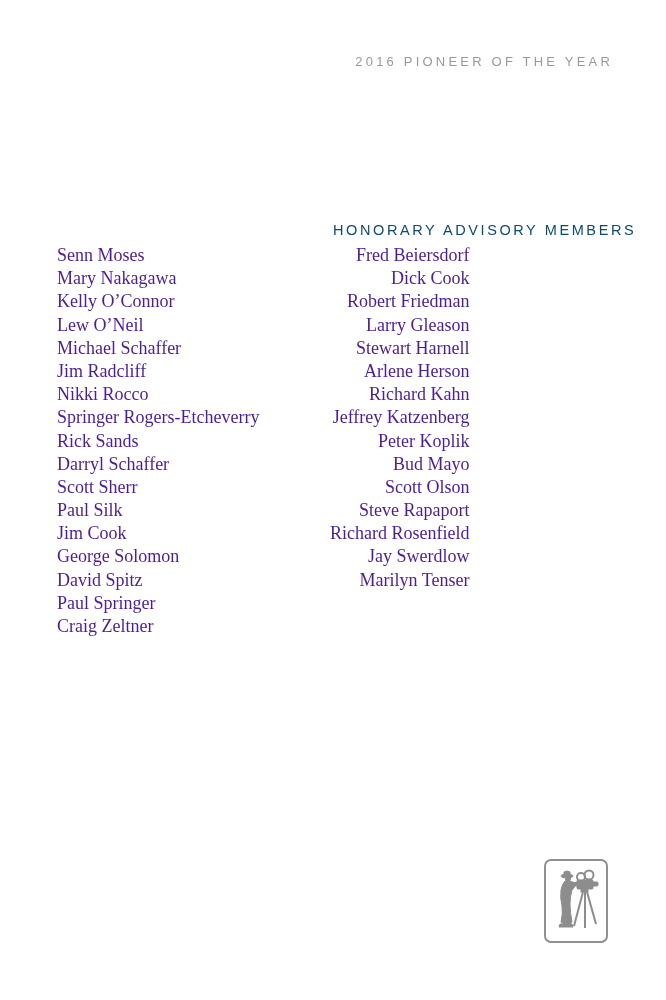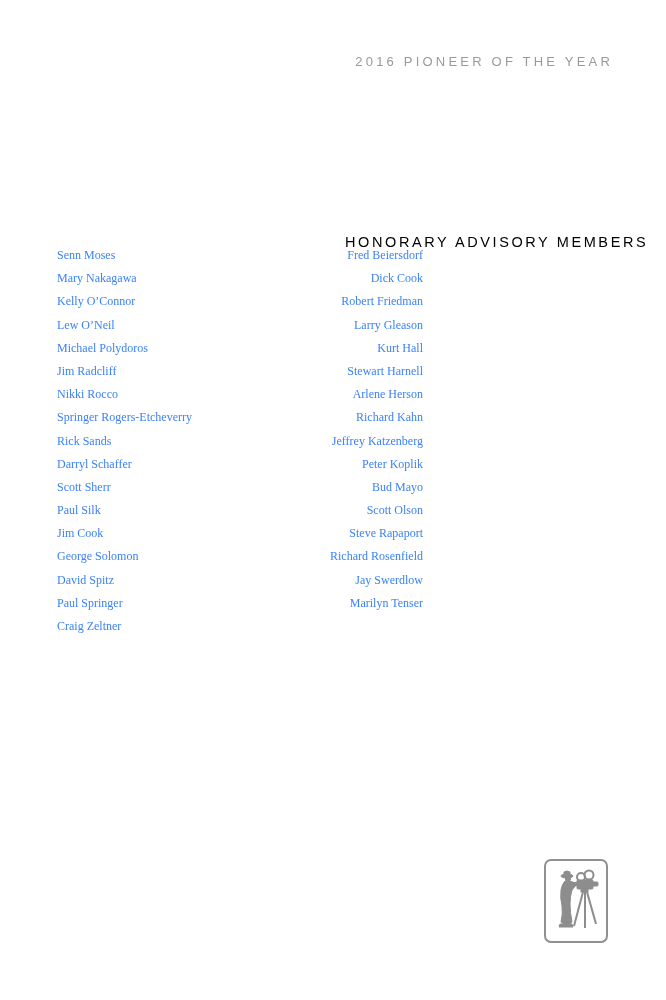--- a/index.html
+++ b/index.html
@@ -25,40 +25,40 @@
     font-size: 13px;
     font-weight: 500;
     letter-spacing: 3.2px;
     color: #97999b;
     white-space: nowrap;
   }
   .section-heading {
     position: absolute;
     left: 329px;
     top: 218px;
-    margin: 16px;
+    margin: 4px;
     font-family: "Liberation Sans", "DejaVu Sans", sans-serif;
     font-size: 14.5px;
     font-weight: 500;
     letter-spacing: 2.6px;
-    color: #000000;
+    color: #0c4a6e;
     white-space: nowrap;
   }
   ul.name-list {
     margin: 0;
     padding: 0;
     list-style: none;
     position: absolute;
     top: 244px;
   }
   ul.name-list li {
     height: 23.2px;
     line-height: 23.2px;
-    font-size: 12px;
-    color: #3b82f6;
+    font-size: 18px;
+    color: #4c1d95;
     white-space: nowrap;
   }
   #list-left  { left: 57px; }
   #list-right { left: 330px; text-align: right; }
   .logo-box {
     position: absolute;
     left: 544px;
     top: 859px;
     width: 60px;
     height: 80px;
@@ -78,41 +78,40 @@
 
   <div class="page-header">2016 PIONEER OF THE YEAR</div>
 
   <h2 class="section-heading">HONORARY ADVISORY MEMBERS</h2>
 
   <ul class="name-list" id="list-left">
       <li>Senn Moses</li>
       <li>Mary Nakagawa</li>
       <li>Kelly O’Connor</li>
       <li>Lew O’Neil</li>
-      <li>Michael Polydoros</li>
+      <li>Michael Schaffer</li>
       <li>Jim Radcliff</li>
       <li>Nikki Rocco</li>
       <li>Springer Rogers-Etcheverry</li>
       <li>Rick Sands</li>
       <li>Darryl Schaffer</li>
       <li>Scott Sherr</li>
       <li>Paul Silk</li>
       <li>Jim Cook</li>
       <li>George Solomon</li>
       <li>David Spitz</li>
       <li>Paul Springer</li>
       <li>Craig Zeltner</li>
     </ul>
 
   <ul class="name-list" id="list-right">
       <li>Fred Beiersdorf</li>
       <li>Dick Cook</li>
       <li>Robert Friedman</li>
       <li>Larry Gleason</li>
-      <li>Kurt Hall</li>
       <li>Stewart Harnell</li>
       <li>Arlene Herson</li>
       <li>Richard Kahn</li>
       <li>Jeffrey Katzenberg</li>
       <li>Peter Koplik</li>
       <li>Bud Mayo</li>
       <li>Scott Olson</li>
       <li>Steve Rapaport</li>
       <li>Richard Rosenfield</li>
       <li>Jay Swerdlow</li>

